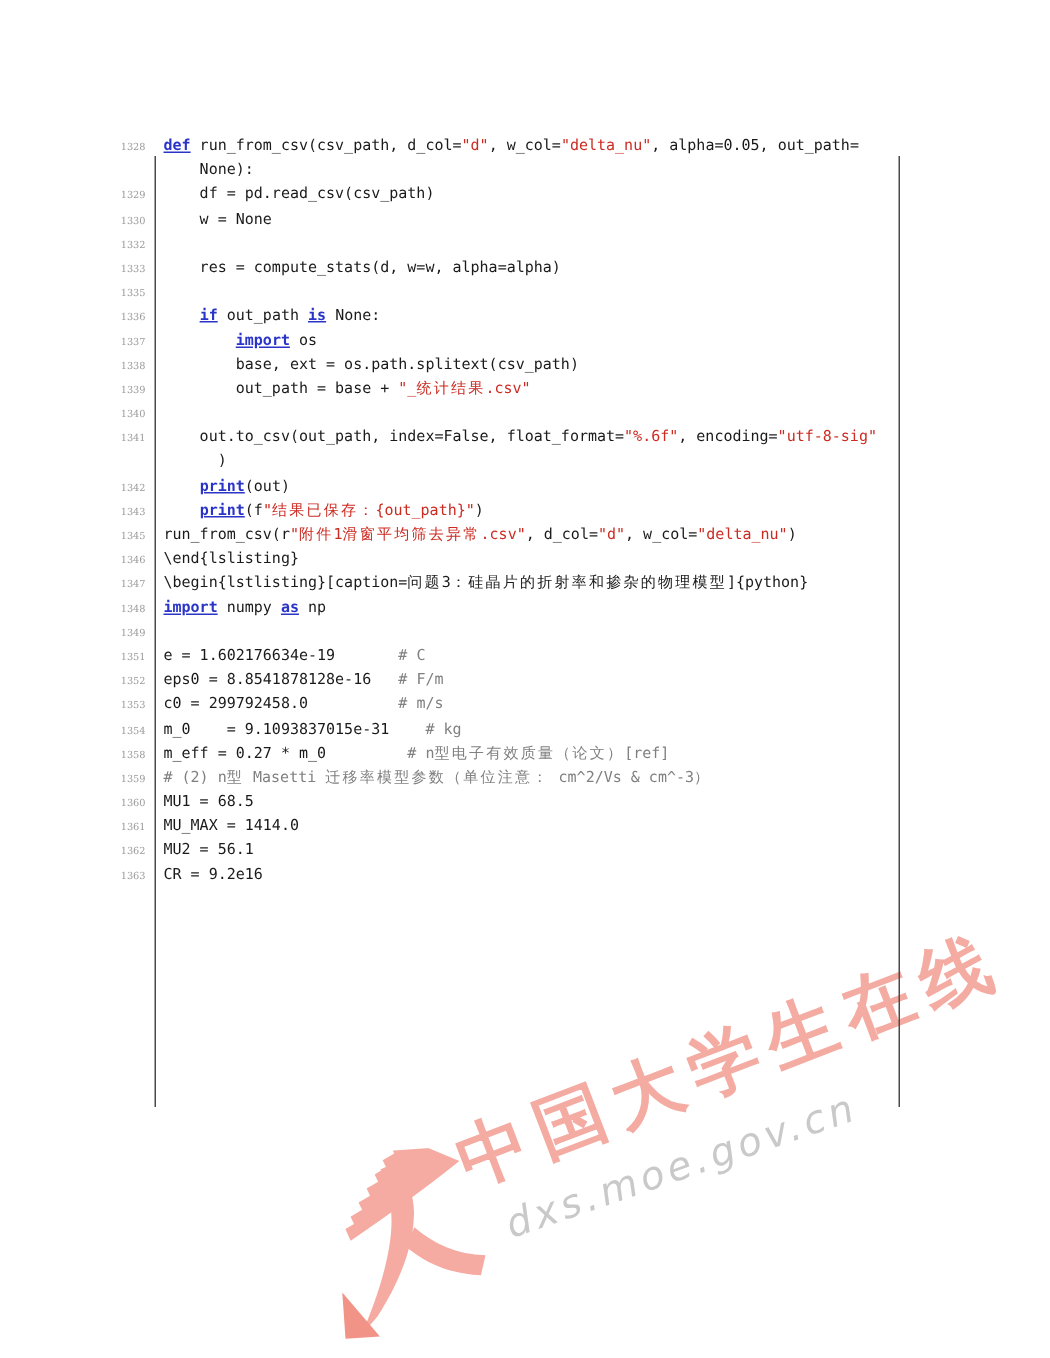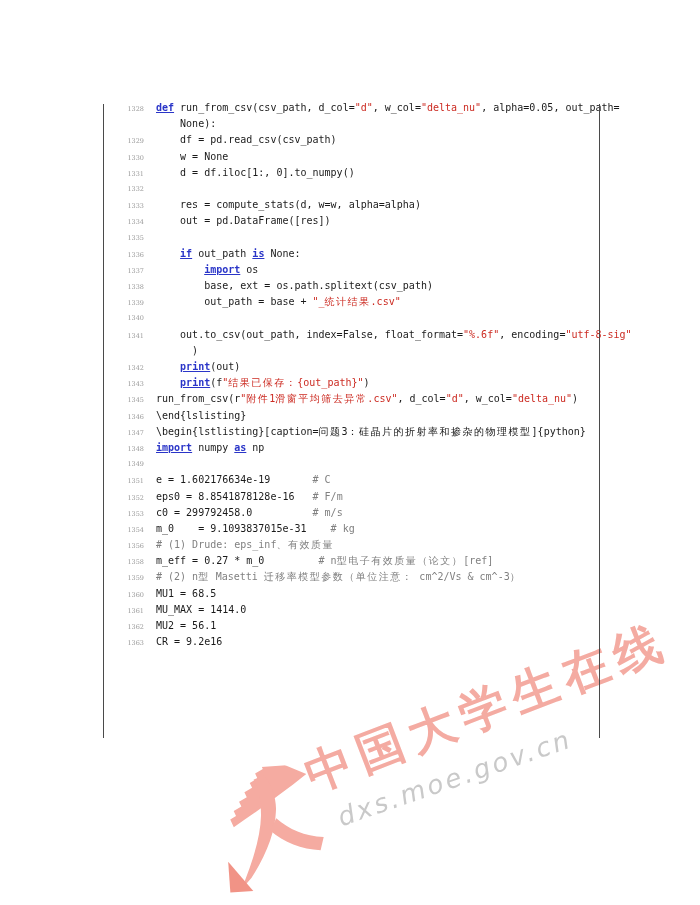--- a/index.html
+++ b/index.html
@@ -1,21 +1,21 @@
 <!DOCTYPE html>
 <html style="--tk-p: #1a1a1a; --tk-k: #2a35c8; --tk-s: #cc2b22; --tk-c: #808080; --ln-color: #9a9a9a; --frame-color: #4a4a4a; --wm-main: #f4aba2; --wm-url: #c9c9c9; --wm-logo: #f5aba1; --wm-logo-accent: #f19386;"><head>
 <meta charset="utf-8">
 <style>
   html,body{margin:0;padding:0;}
   body{width:700px;height:905px;background:#ffffff;overflow:hidden;
        font-family:"DejaVu Sans",sans-serif;}
   .page{position:relative;width:700px;height:905px;background:#ffffff;overflow:hidden;}
 
   
-  .listing{position:absolute;left:0;top:100px;z-index:2;padding-left:47px;}
+  .listing{position:absolute;left:0;top:90px;z-index:2;}
   .row{display:flex;height:16.2px;line-height:16.2px;align-items:baseline;}
   .ln{flex:0 0 97px;width:97px;text-align:right;
       font-family:"DejaVu Serif","Liberation Serif",serif;
       font-size:6.5px;color:var(--ln-color,#9a9a9a);line-height:16.2px;}
   .code{margin-left:12px;white-space:pre;
         font-family:"DejaVu Sans Mono","Liberation Mono",monospace;
         font-size:10px;color:var(--tk-p,#1a1a1a);line-height:16.2px;}
   .tk-k{color:var(--tk-k,#2a35c8);font-weight:bold;text-decoration:underline;}
   .tk-s{color:var(--tk-s,#cc2b22);}
   .tk-c{color:var(--tk-c,#808080);}
@@ -71,34 +71,26 @@
         </div>
         <div class="row">
           <span class="ln">1329</span>
           <span class="code"><span class="tk-p">    df = pd.read_csv(csv_path)</span></span>
         </div>
         <div class="row">
           <span class="ln">1330</span>
           <span class="code"><span class="tk-p">    w = None</span></span>
         </div>
         <div class="row">
-          <span class="ln">1331</span>
-          <span class="code"><span class="tk-p">    d = df.iloc[1:, 0].to_numpy()</span></span>
-        </div>
-        <div class="row">
           <span class="ln">1332</span>
           <span class="code"></span>
         </div>
         <div class="row">
           <span class="ln">1333</span>
           <span class="code"><span class="tk-p">    res = compute_stats(d, w=w, alpha=alpha)</span></span>
-        </div>
-        <div class="row">
-          <span class="ln">1334</span>
-          <span class="code"><span class="tk-p">    out = pd.DataFrame([res])</span></span>
         </div>
         <div class="row">
           <span class="ln">1335</span>
           <span class="code"></span>
         </div>
         <div class="row">
           <span class="ln">1336</span>
           <span class="code"><span class="tk-p">    </span><span class="tk-k">if</span><span class="tk-p"> out_path </span><span class="tk-k">is</span><span class="tk-p"> None:</span></span>
         </div>
         <div class="row">
@@ -163,24 +155,20 @@
         </div>
         <div class="row">
           <span class="ln">1353</span>
           <span class="code"><span class="tk-p">c0 = 299792458.0          </span><span class="tk-c"># m/s</span></span>
         </div>
         <div class="row">
           <span class="ln">1354</span>
           <span class="code"><span class="tk-p">m_0    = 9.1093837015e-31    </span><span class="tk-c"># kg</span></span>
         </div>
         <div class="row">
-          <span class="ln">1356</span>
-          <span class="code"><span class="tk-c"># (1) Drude: eps_inf<span class="cjk">、有效质量</span></span></span>
-        </div>
-        <div class="row">
           <span class="ln">1358</span>
           <span class="code"><span class="tk-p">m_eff = 0.27 * m_0         </span><span class="tk-c"># n<span class="cjk">型电子有效质量（论文）</span>[ref]</span></span>
         </div>
         <div class="row">
           <span class="ln">1359</span>
           <span class="code"><span class="tk-c"># (2) n<span class="cjk">型</span> Masetti <span class="cjk">迁移率模型参数（单位注意：</span> cm^2/Vs &amp; cm^-3<span class="cjk">）</span></span></span>
         </div>
         <div class="row">
           <span class="ln">1360</span>
           <span class="code"><span class="tk-p">MU1 = 68.5</span></span>

